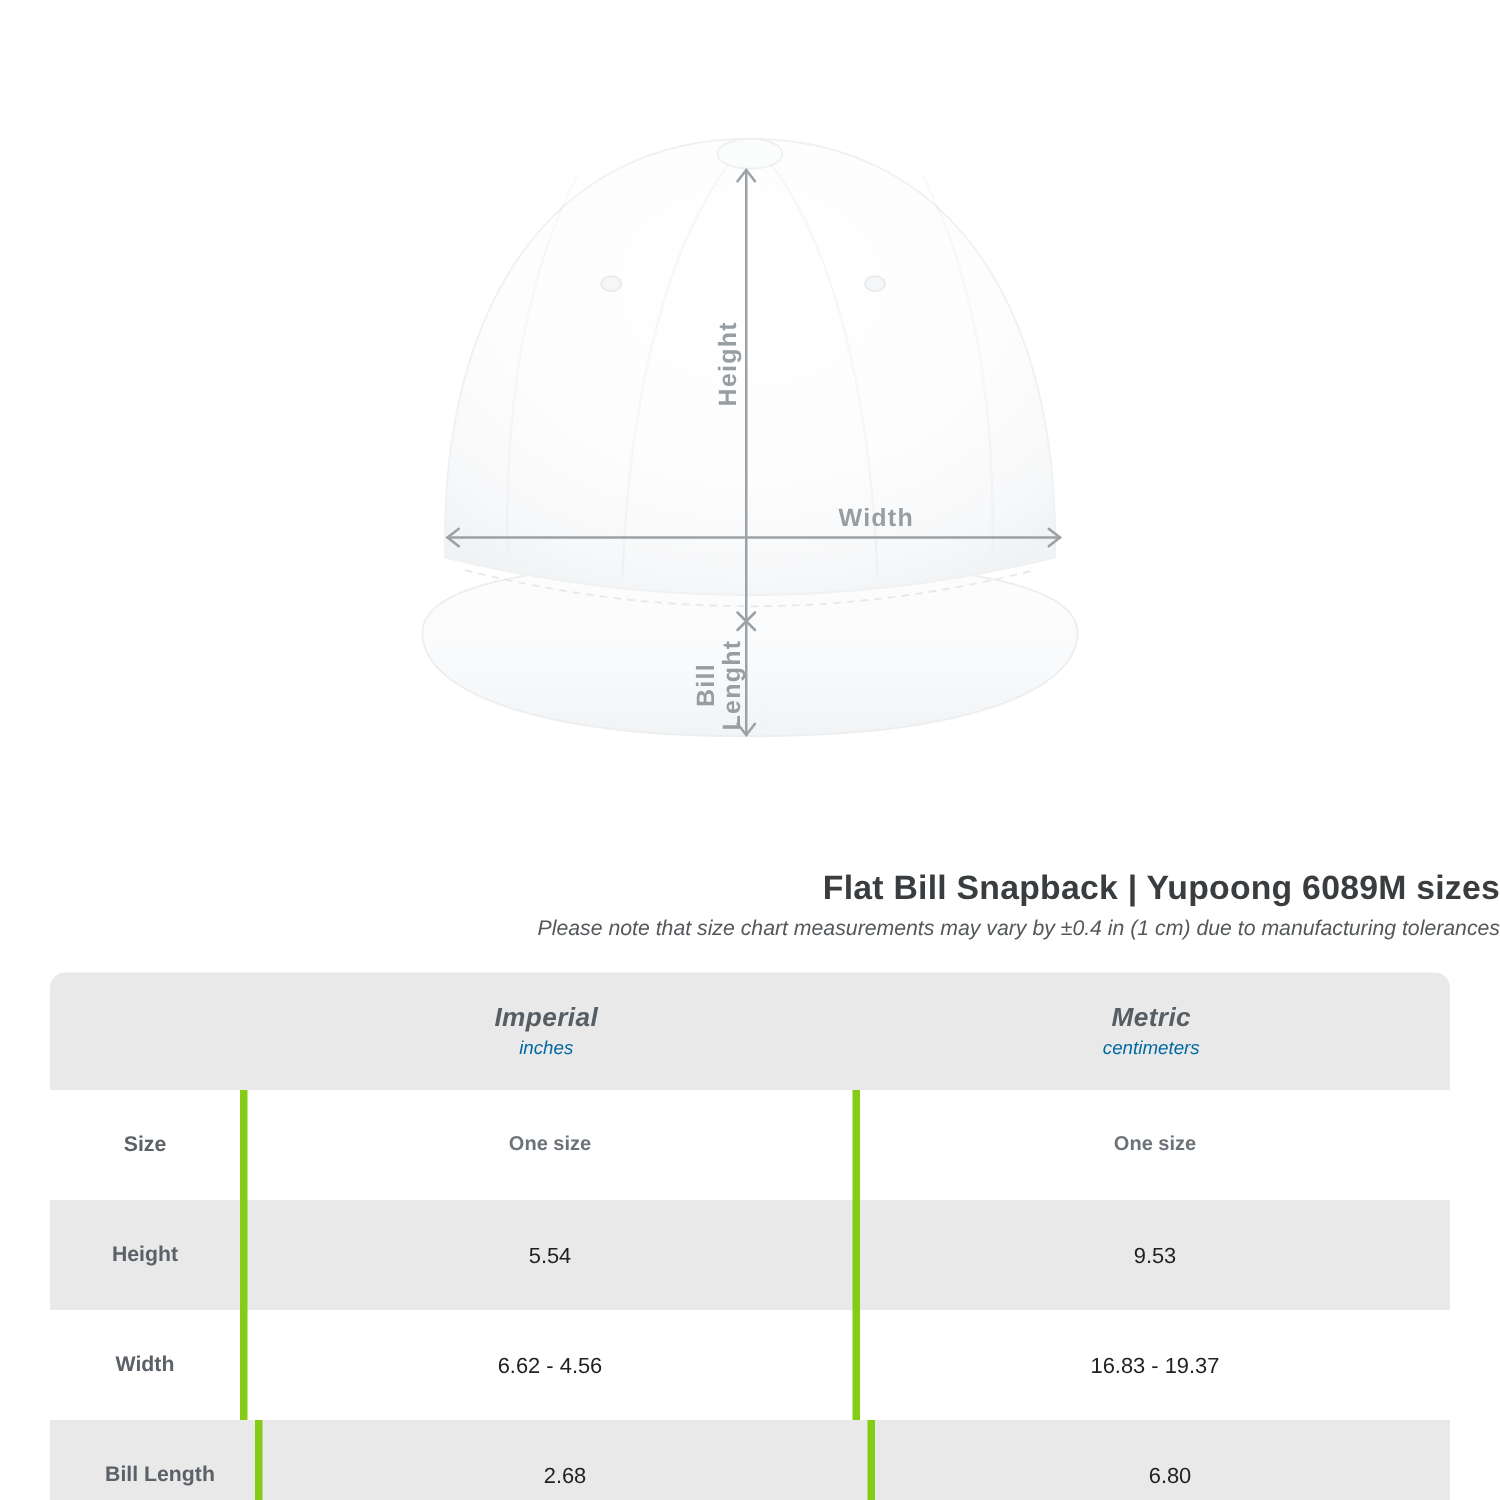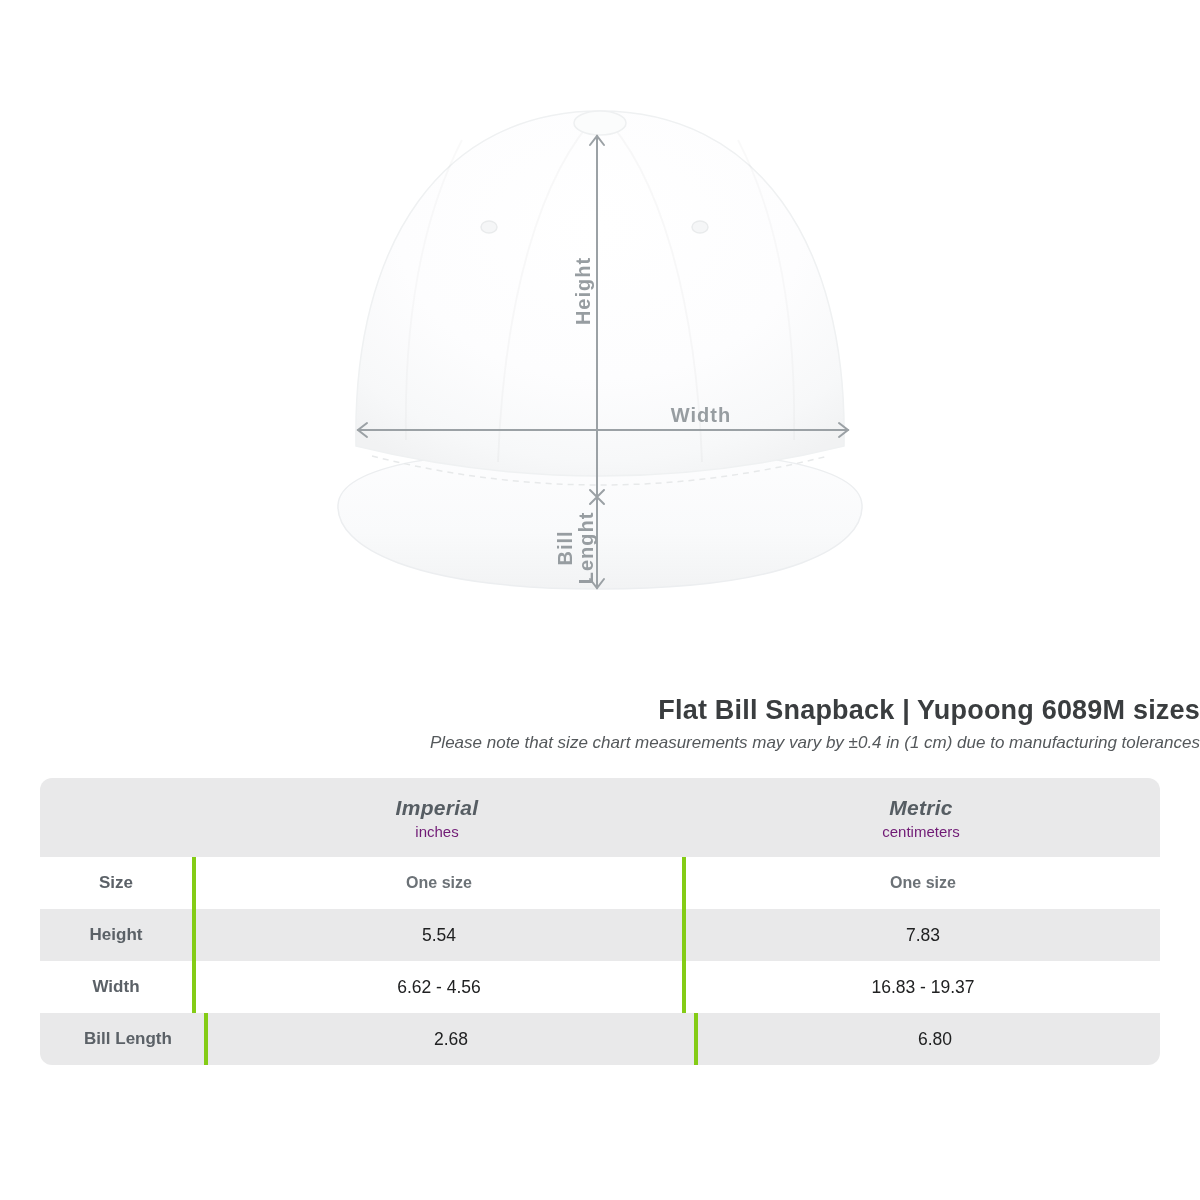--- a/index.html
+++ b/index.html
@@ -53,48 +53,48 @@
   
   .size-table {
     position: absolute;
     left: 40px;
     top: 778px;
     width: 1120px;
   }
   .t-header {
     display: grid;
     grid-template-columns: 152px 490px 478px;
-    height: 79px;
+    height: 94px;
     background: #e9e9ea;
     border-radius: 12px 12px 0 0;
   }
   .t-header .hcell {
     display: flex; flex-direction: column;
     align-items: center; justify-content: center;
   }
   .hc-main {
     font-size: 21px; font-weight: bold; font-style: italic;
     color: #565d63; letter-spacing: 0.3px;
   }
   .hc-sub {
     margin-top: 3px;
-    font-size: 15px; color: #701a75;
+    font-size: 15px; font-style: italic; color: #0369a1;
   }
   .t-row {
     display: grid;
     grid-template-columns: 152px 490px 478px;
-    height: 52px;
+    height: 88px;
     text-align: center;
   }
   .t-row.stripe { background: #e9e9ea; }
   .t-row.last { border-radius: 0 0 12px 12px; padding-left: 12px; }
   .t-row .cell {
     display: flex; align-items: center; justify-content: center;
   }
-  .t-row .cell.bordered { border-left: 4px solid #84cc16; }
+  .t-row .cell.bordered { border-left: 6px solid #84cc16; }
   .row-label { font-size: 17px; font-weight: bold; color: #5b6167; }
   .val-muted { font-size: 16px; font-weight: bold; color: #6c7277; }
   .val-num   { font-size: 17.5px; color: #202122; }
 </style>
 </head>
 <body>
 
 <div class="canvas">
 
   <div class="figure">
@@ -186,21 +186,21 @@
 
     <div class="t-row">
       <div class="cell row-label">Size</div>
       <div class="cell bordered val-muted">One size</div>
       <div class="cell bordered val-muted">One size</div>
     </div>
 
     <div class="t-row stripe">
       <div class="cell row-label">Height</div>
       <div class="cell bordered val-num">5.54</div>
-      <div class="cell bordered val-num">7.83</div>
+      <div class="cell bordered val-num">9.53</div>
     </div>
 
     <div class="t-row">
       <div class="cell row-label">Width</div>
       <div class="cell bordered val-num">6.62 - 4.56</div>
       <div class="cell bordered val-num">16.83 - 19.37</div>
     </div>
 
     <div class="t-row stripe last">
       <div class="cell row-label">Bill Length</div>

